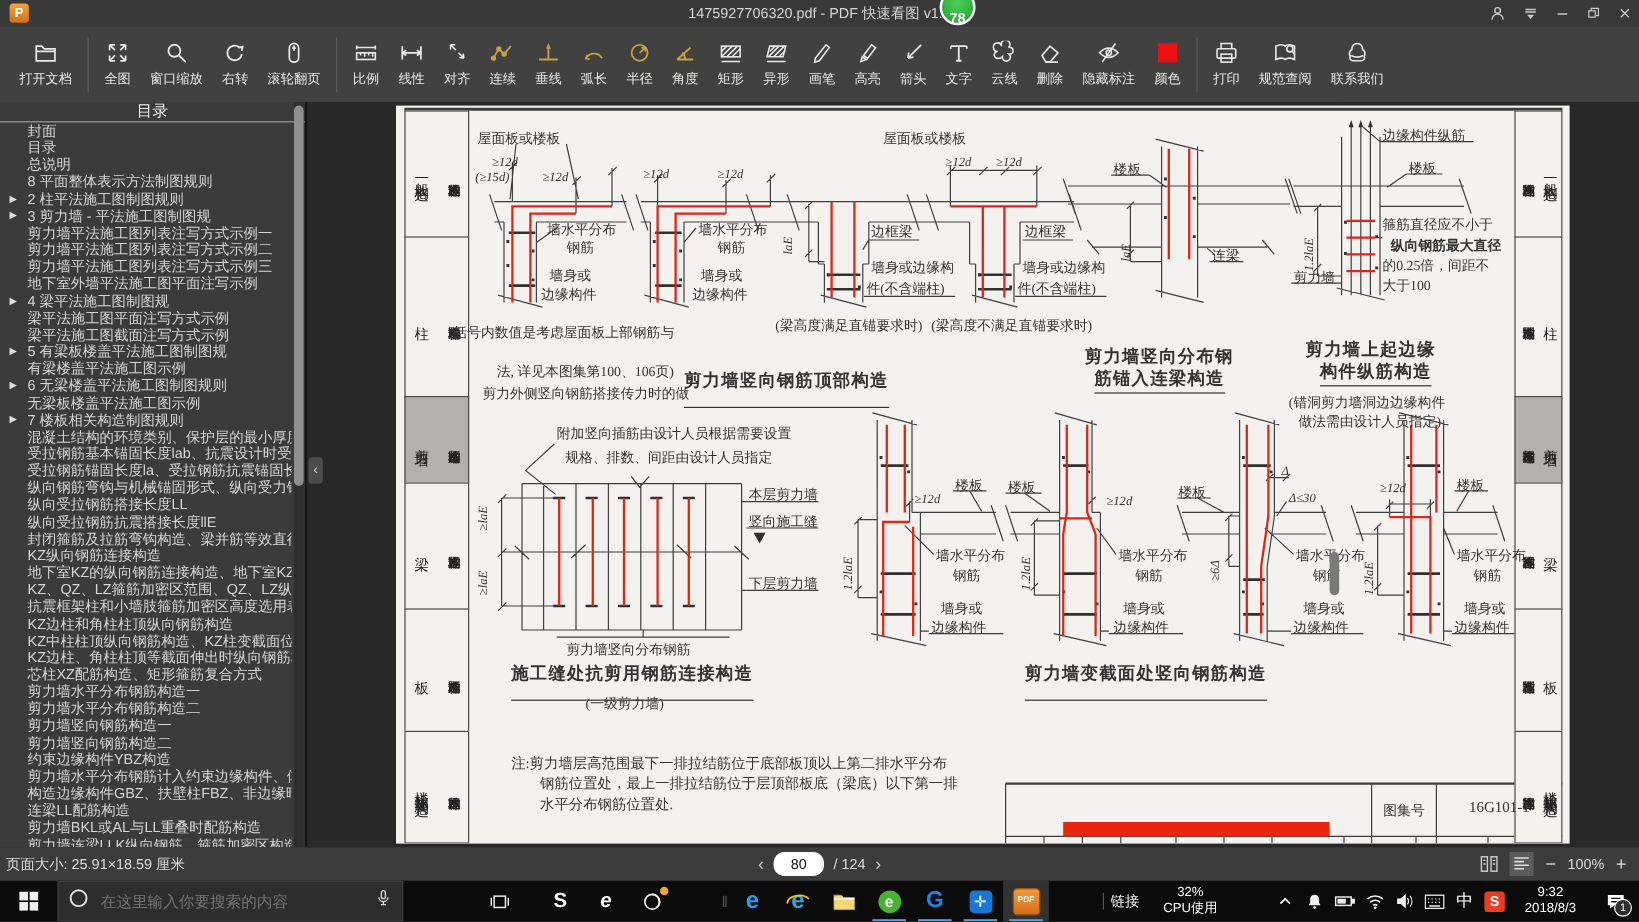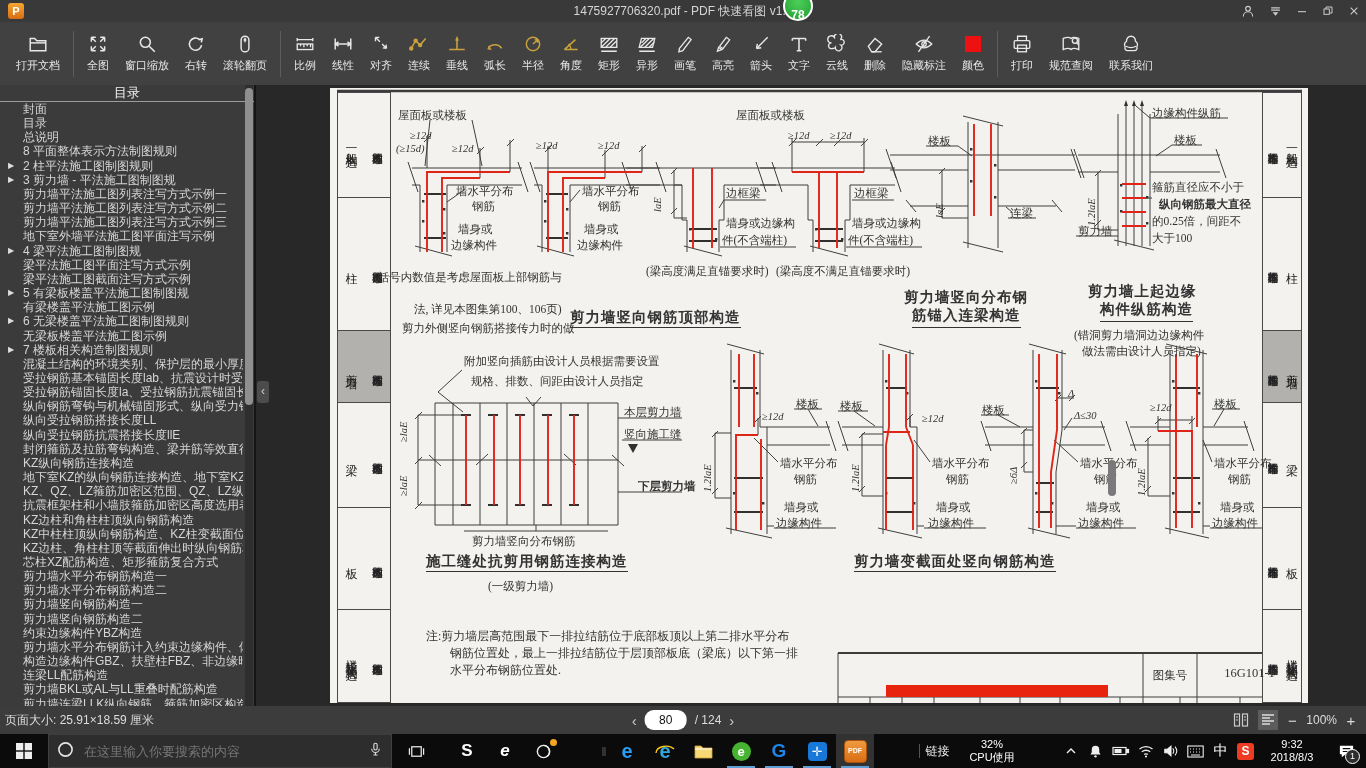--- a/index.html
+++ b/index.html
@@ -50,21 +50,21 @@
   .ptab:last-child{border-bottom:1px solid #4a4a4a;}
   .ptab.active{background:#b3b1ad;}
   .vt{flex:1;display:flex;align-items:center;justify-content:center;writing-mode:vertical-rl;
      text-orientation:upright;color:#222;font-family:"Liberation Serif","DejaVu Serif",serif;}
   .vt.cat{font-size:12px;letter-spacing:2px;}
   .vt.std{font-size:10.5px;letter-spacing:0;}
   .lab{position:absolute;color:#333;font-family:"Liberation Serif","DejaVu Serif",serif;white-space:nowrap;}
   .lab.n{font-size:11.5px;}
   .lab.s{font-size:10.5px;font-style:italic;}
   .lab.note{font-size:12px;}
-  .lab.b{font-size:14.5px;font-weight:bold;letter-spacing:1px;border-bottom:1.5px solid #333;padding-bottom:0;}
+  .lab.b{font-size:14.5px;font-weight:bold;letter-spacing:1px;border-bottom:1.5px solid #333;padding-bottom:12px;}
   .lab.b2{font-size:14.5px;font-weight:bold;letter-spacing:1px;}
   .lab.b2u{font-size:14.5px;font-weight:bold;letter-spacing:1px;border-bottom:1.5px solid #333;padding-bottom:2px;}
   .lab.r{font-size:10.5px;font-style:italic;transform-origin:0 0;transform:rotate(-90deg);}
   .tbt{position:absolute;left:508px;width:305px;top:572px;text-align:center;font-size:17px;font-weight:bold;
      letter-spacing:2px;color:#2e2e2e;font-family:"Liberation Serif","DejaVu Serif",serif;}
   .tbl1{position:absolute;left:813px;width:54px;top:580px;text-align:center;font-size:11.5px;color:#333;
      font-family:"Liberation Serif","DejaVu Serif",serif;}
   .tbl2{position:absolute;left:867px;width:105px;top:578px;text-align:center;font-size:12.5px;color:#333;
      font-family:"Liberation Serif","DejaVu Serif",serif;}
   
@@ -77,21 +77,21 @@
      text-align:center;font-size:12px;}
   .st-right{position:absolute;right:8px;top:0;height:28px;display:flex;align-items:center;gap:7px;}
   .sticon{width:20px;height:20px;display:flex;align-items:center;justify-content:center;}
   .sticon.on{background:#5c5c5c;}
   .zoomtxt{font-size:12px;}
   .zbtn{font-size:15px;color:#ddd;width:14px;text-align:center;}
   
   .taskbar{position:absolute;left:0;top:734px;right:0;height:34px;background:#0b0b0b;color:#fff;}
   .tk{position:absolute;top:0;height:34px;display:flex;align-items:center;justify-content:center;}
   .tstart{left:0;width:48px;}
-  .tsearch{left:48px;width:344px;background:#2d2d2d;border:1px solid #3e3e3e;box-sizing:border-box;
+  .tsearch{left:48px;width:288px;background:#2d2d2d;border:1px solid #3e3e3e;box-sizing:border-box;
      display:flex;align-items:center;gap:8px;padding:0 8px;}
   .tsearch input{flex:1;background:transparent;border:none;outline:none;color:#c9c9c9;font-size:13px;}
   .tv{left:396px;width:40px;}
   .cell{width:38px;height:34px;display:flex;align-items:center;justify-content:center;position:relative;}
   .cell.run::after{content:"";position:absolute;left:5px;right:5px;bottom:0;height:2px;background:#5f9fd6;}
   .cell.activecell{background:rgba(255,255,255,.16);}
   .g1{left:448px;display:flex;}
   .tksep{left:600px;width:8px;color:#555;font-size:13px;}
   .g2{left:608px;display:flex;}
   .links{left:905px;width:58px;gap:6px;font-size:12px;color:#eee;}
@@ -563,21 +563,21 @@
           <div class="lab b2" style="left: 758px; top: 194px;">剪力墙上起边缘</div>
           <div class="lab b2u" style="left: 770px; top: 212px;">构件纵筋构造</div>
           <div class="lab n" style="left: 744px; top: 240px;">(错洞剪力墙洞边边缘构件</div>
           <div class="lab n" style="left: 752px; top: 256px;">做法需由设计人员指定)</div>
           <div class="lab n" style="left: 134px; top: 266px;">附加竖向插筋由设计人员根据需要设置</div>
           <div class="lab n" style="left: 141px; top: 286px;">规格、排数、间距由设计人员指定</div>
           <div class="lab r" style="left: 68px; top: 354px;">≥laE</div>
           <div class="lab r" style="left: 68px; top: 408px;">≥laE</div>
           <div class="lab n" style="left: 294px; top: 317px;">本层剪力墙</div>
           <div class="lab n" style="left: 294px; top: 339px;">竖向施工缝</div>
-          <div class="lab n" style="left: 308px; top: 391px; font-weight: bold;">下层剪力墙</div>
+          <div class="lab n" style="left: 294px; top: 391px;">下层剪力墙</div>
           <div class="lab n" style="left: 142px; top: 446px;">剪力墙竖向分布钢筋</div>
           <div class="lab b" style="left: 96px; top: 464px;">施工缝处抗剪用钢筋连接构造</div>
           <div class="lab n" style="left: 158px; top: 491px;">(一级剪力墙)</div>
           <div class="lab s" style="left: 432px; top: 323px;">≥12d</div>
           <div class="lab n" style="left: 466px; top: 309px;">楼板</div>
           <div class="lab r" style="left: 372px; top: 404px;">1.2laE</div>
           <div class="lab n" style="left: 450px; top: 368px;">墙水平分布</div>
           <div class="lab n" style="left: 464px; top: 384px;">钢筋</div>
           <div class="lab n" style="left: 454px; top: 412px;">墙身或</div>
           <div class="lab n" style="left: 446px; top: 428px;">边缘构件</div>

